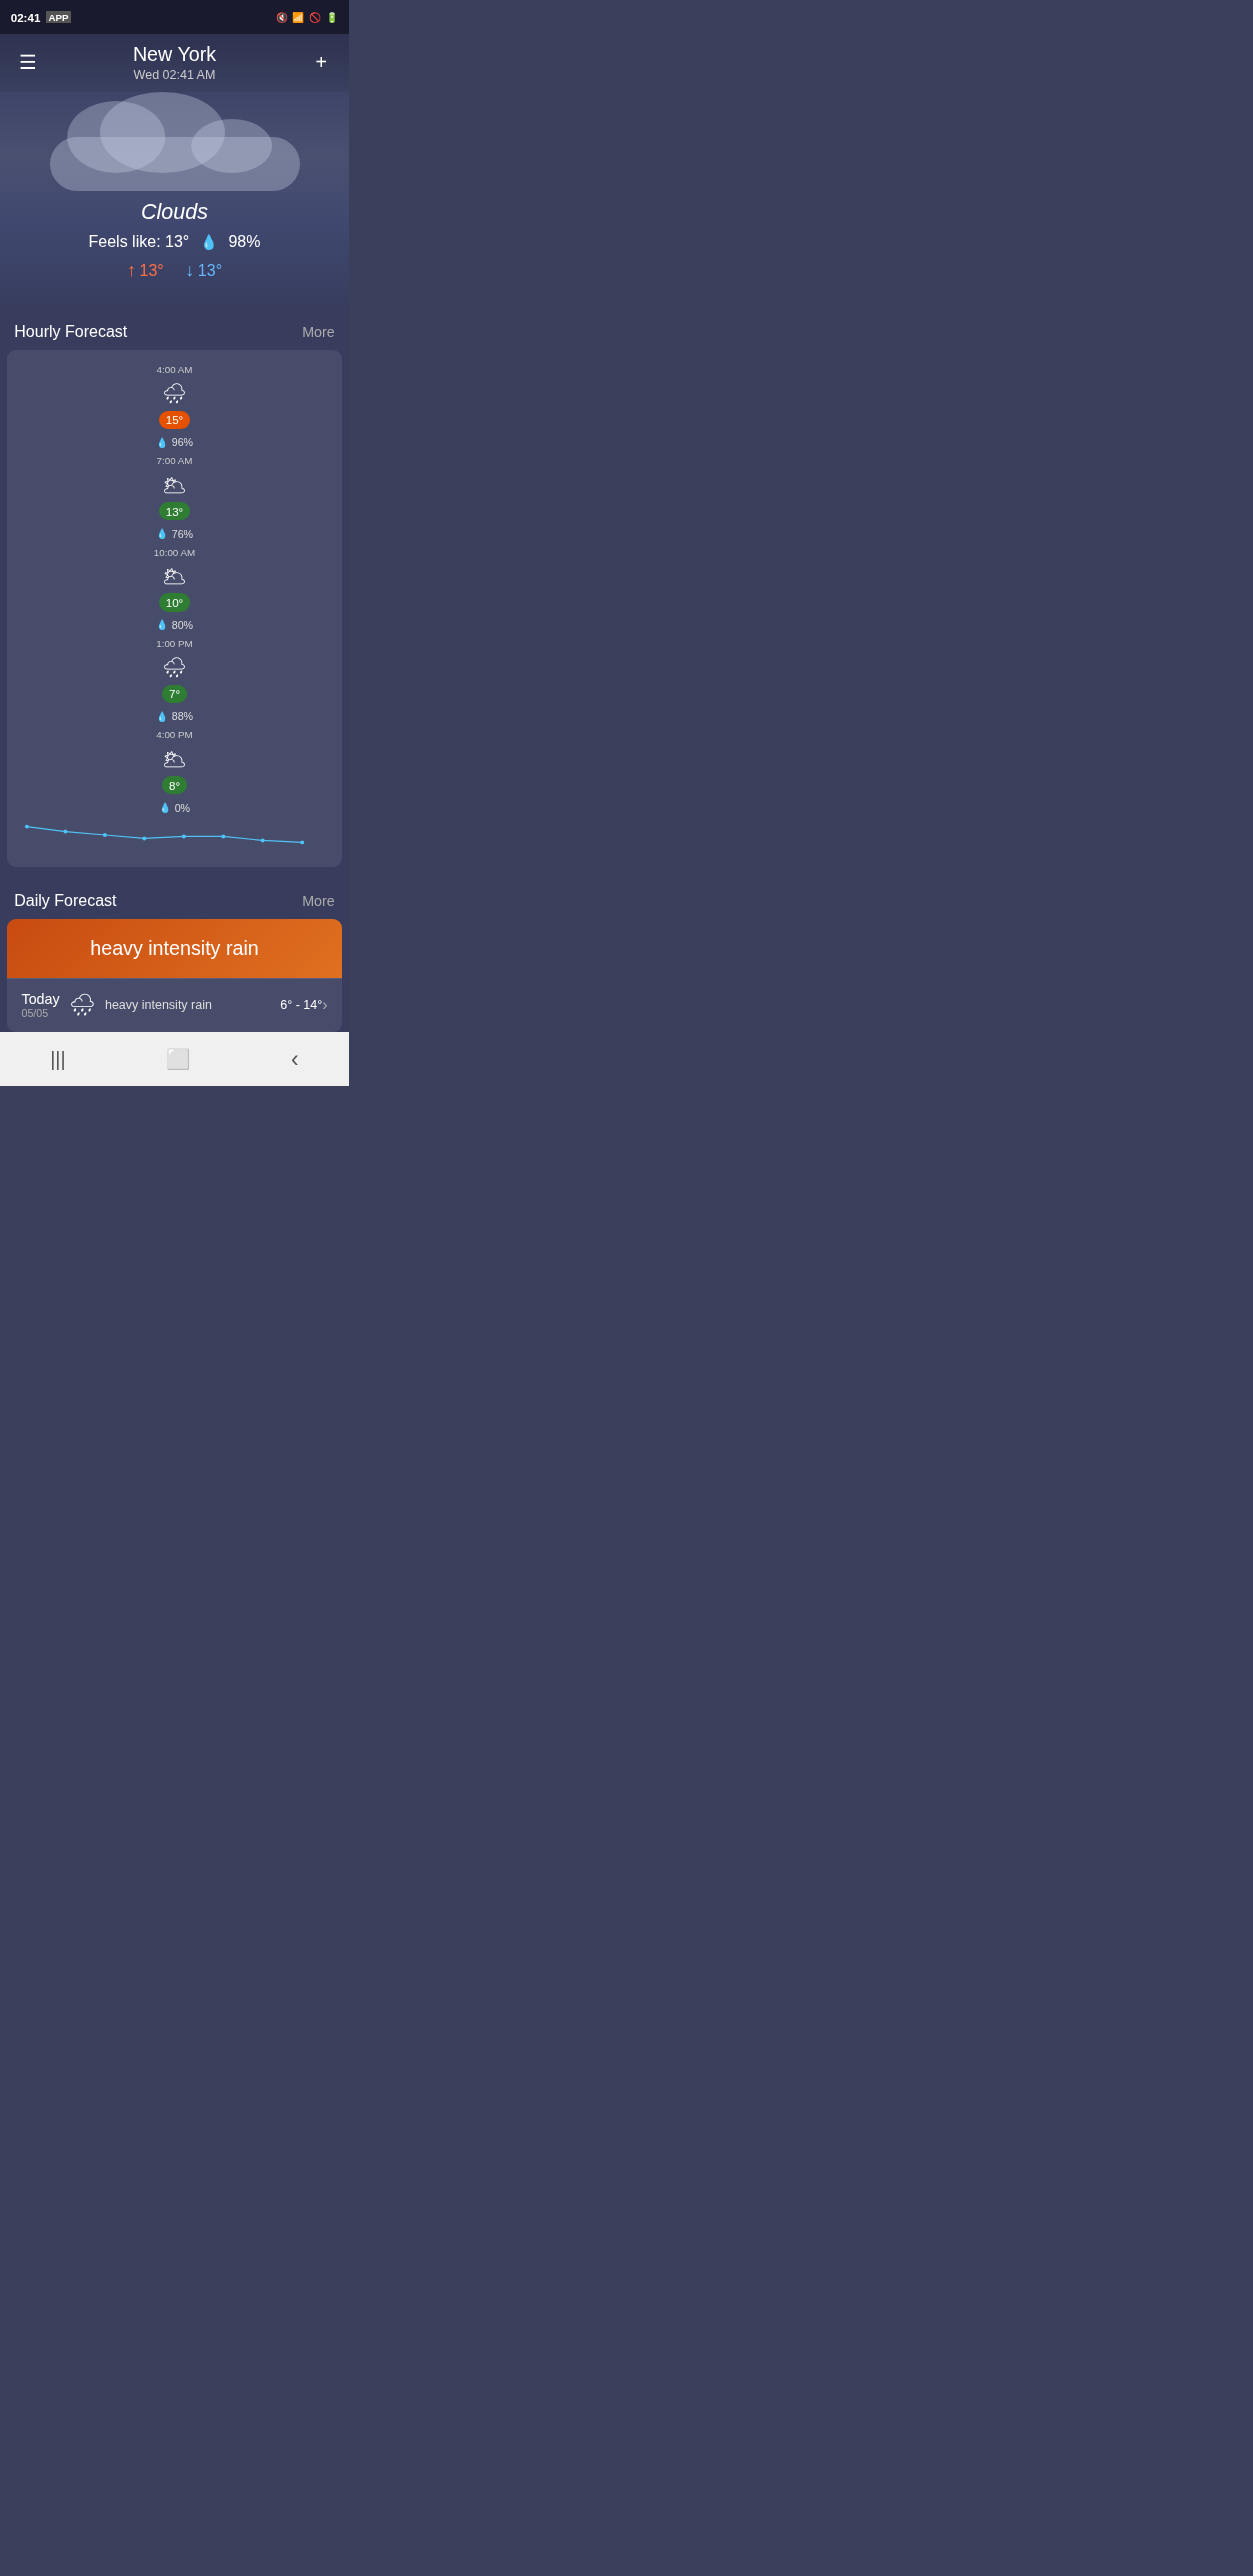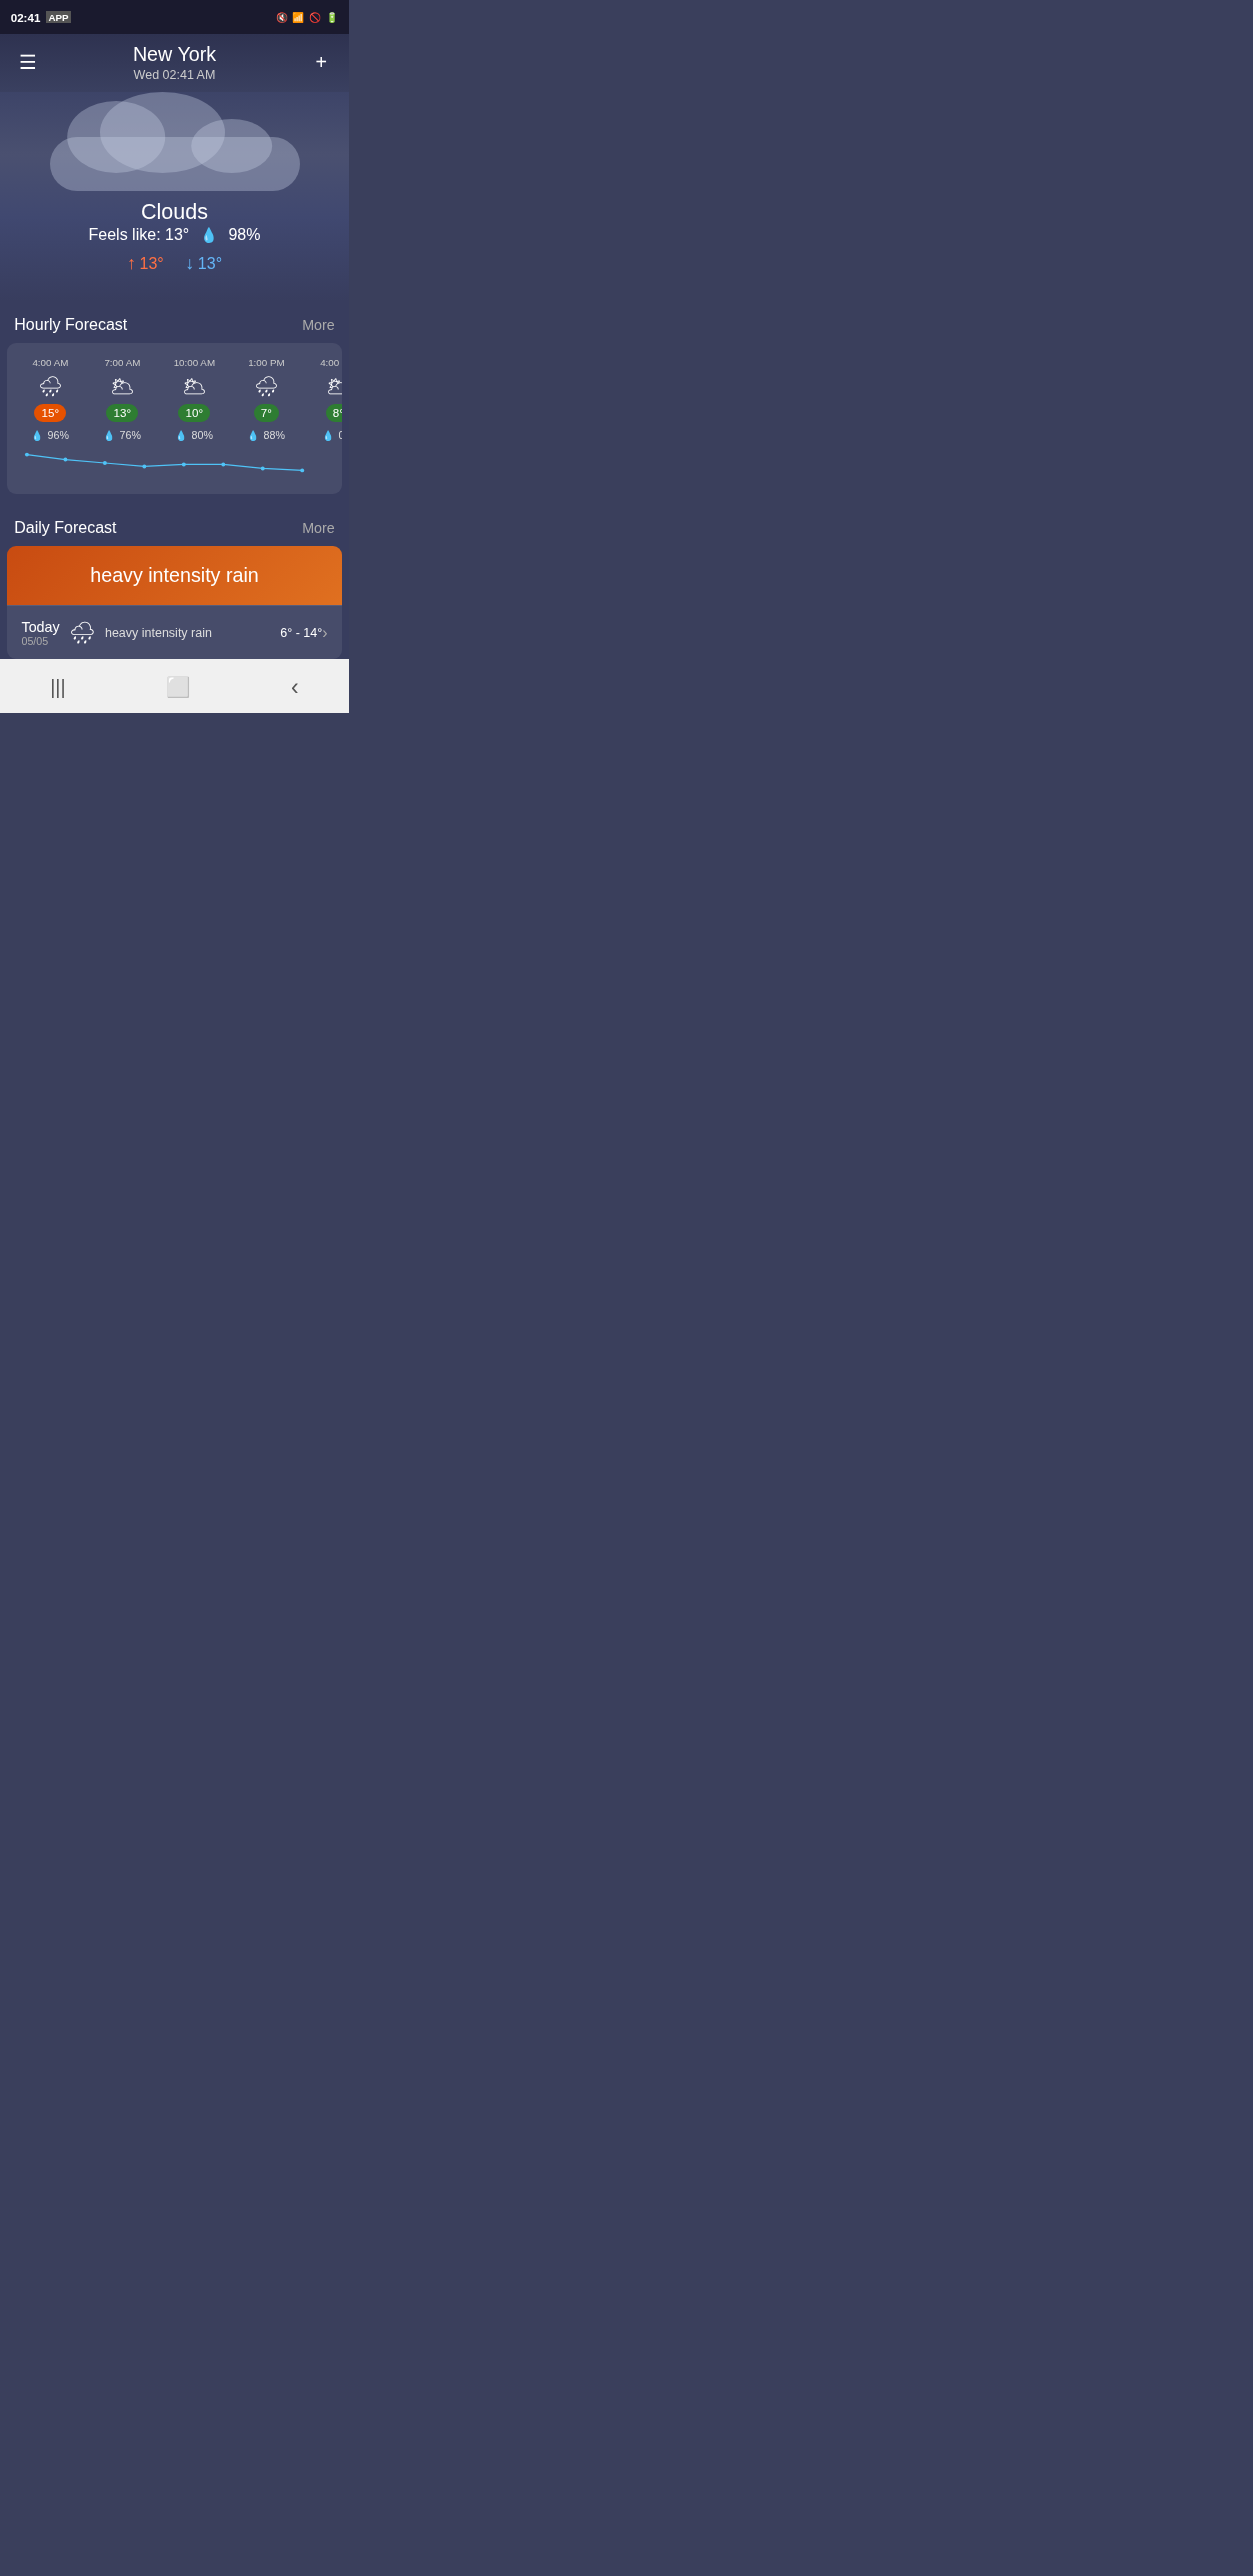--- a/index.html
+++ b/index.html
@@ -94,22 +94,23 @@
       height: 54px;
       bottom: 18px;
       left: 50%;
       transform: translateX(20%);
       border-radius: 50%;
     }
 
     .condition-label {
       font-size: 21.5px;
       font-weight: 300;
-      margin-bottom: 1px;
-      color: white;
+      margin-bottom: 8px;
+      color: white;
+      font-style: italic;
     }
 
     .temp-display {
       display: flex;
       align-items: flex-start;
       justify-content: center;
       margin-bottom: 9px;
     }
     .temp-number {
       font-size: 89px;
@@ -171,20 +172,21 @@
       background: rgba(255,255,255,0.08);
       margin: 0 7.2px 0;
       border-radius: 9px;
       overflow-x: auto;
       padding: 10.7px 7.2px;
     }
     .hourly-scroll {
       display: flex;
       gap: 0;
       min-width: max-content;
+      flex-direction: column;
     }
     .hourly-item {
       display: flex;
       flex-direction: column;
       align-items: center;
       min-width: 72px;
       padding: 3.6px 5.4px;
     }
     .hour-label {
       font-size: 9.8px;

